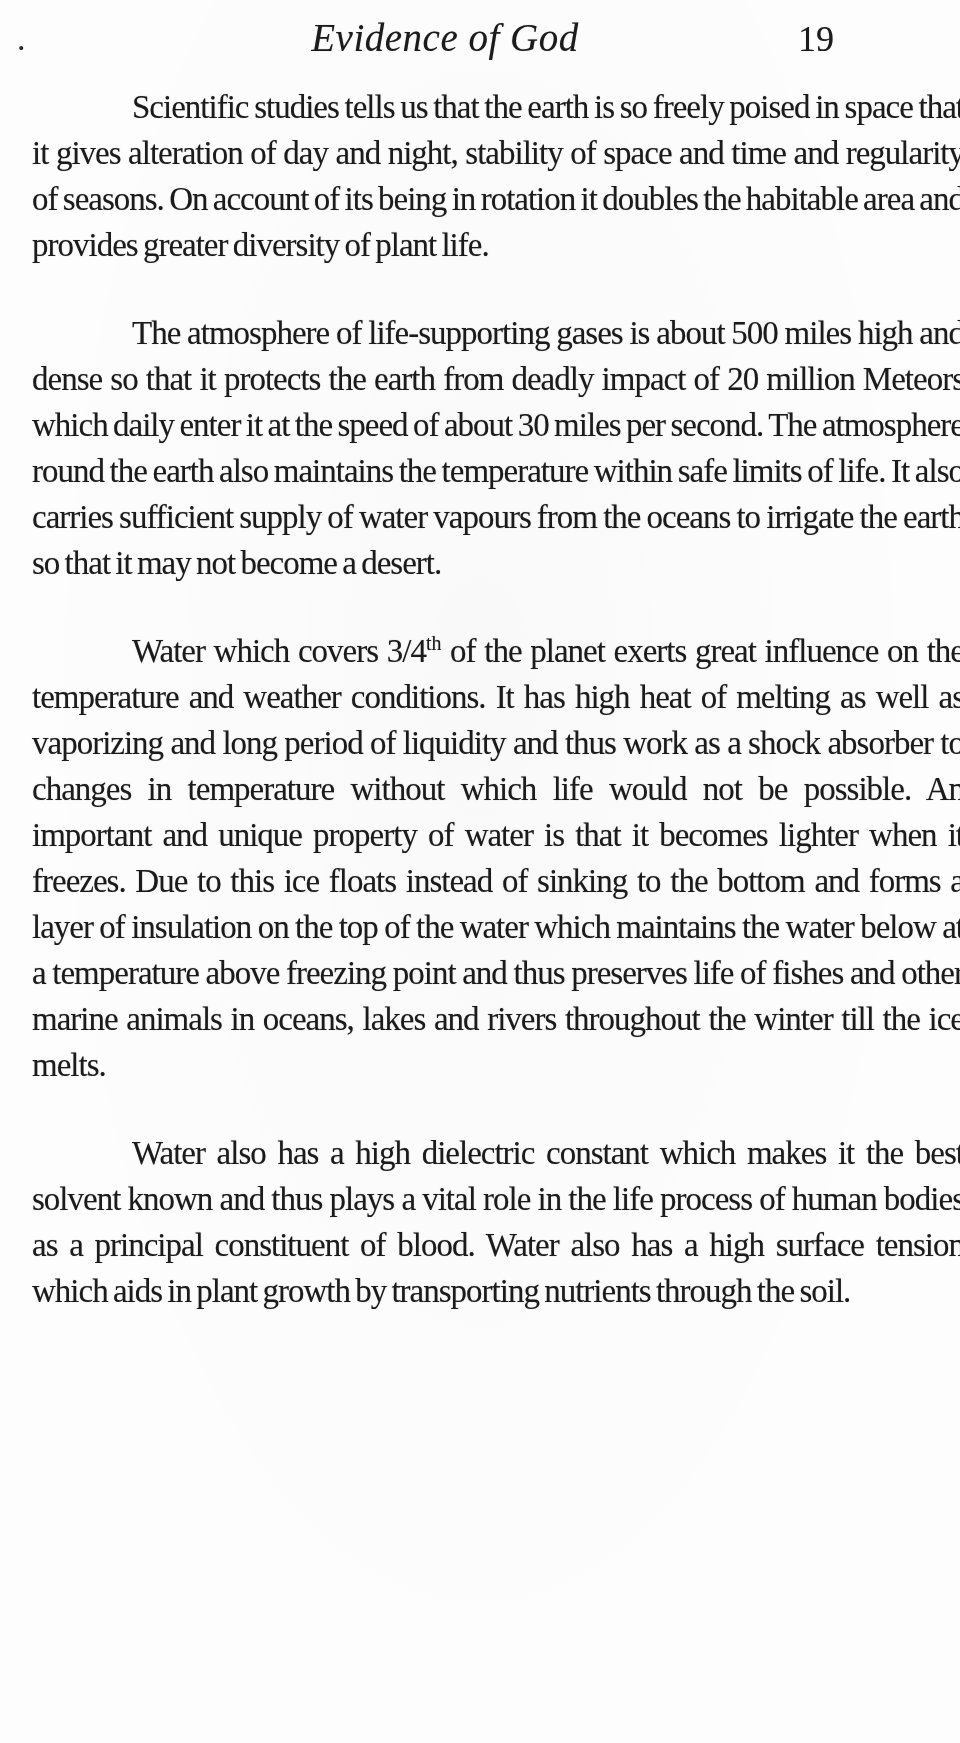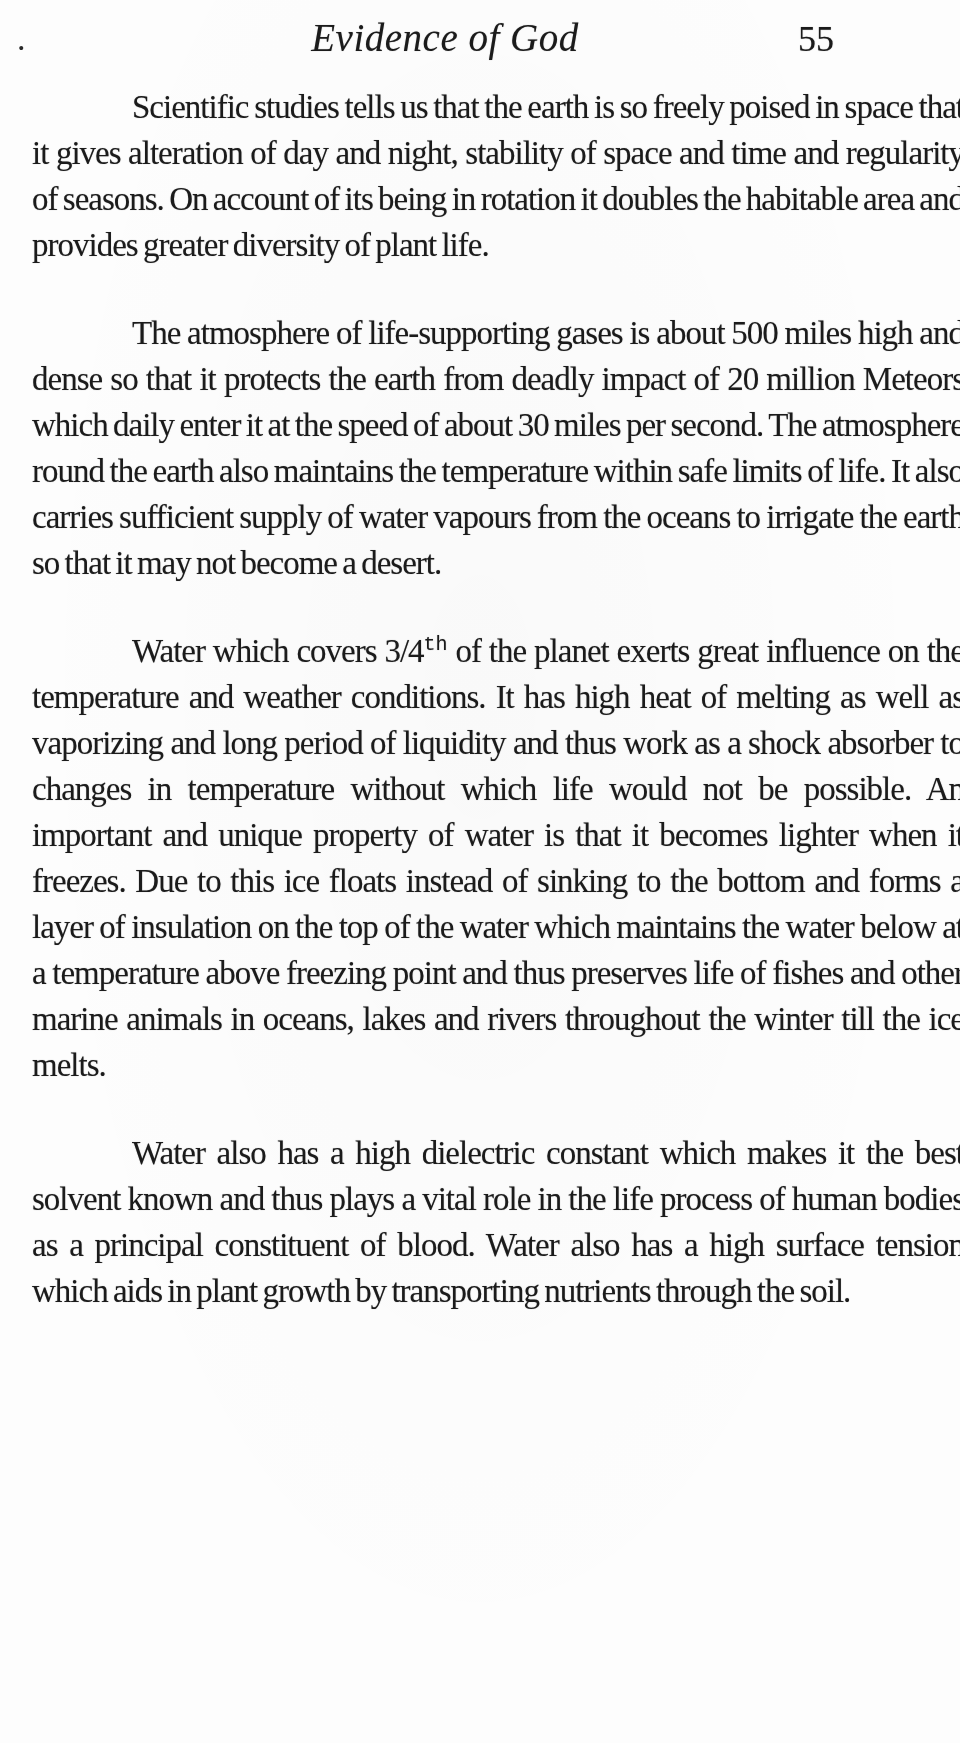--- a/index.html
+++ b/index.html
@@ -73,33 +73,32 @@
     letter-spacing: -1px;
     word-spacing: -2px;
     text-shadow: 0 0 1px rgba(27,27,27,0.38);
   }
   .body-text p:last-child { margin-bottom: 0; }
   sup.sup-th {
     font-size: 20px;
     line-height: 0;
     vertical-align: super;
     letter-spacing: 0;
-    font-family: Liberation Mono, monospace;
   }
 </style>
 </head>
 <body>
 
 <div class="page">
 
   <span class="stray">.</span>
 
   <div class="header">
     <span class="running-title">Evidence of God</span>
-    <span class="pagenum">55</span>
+    <span class="pagenum">19</span>
   </div>
 
   <div class="body-text">
 
     <p><span>Scientific studies tells us that the earth is so freely poised in space that it gives alteration of day and night, stability of space and time and regularity of seasons. On account of its being in rotation it doubles the habitable area and provides greater diversity of plant life.</span></p>
 
     <p><span>The atmosphere of life-supporting gases is about 500 miles high and dense so that it protects the earth from deadly impact of 20 million Meteors which daily enter it at the speed of about 30 miles per second. The atmosphere round the earth also maintains the temperature within safe limits of life. It also carries sufficient supply of water vapours from the oceans to irrigate the earth so that it may not become a desert.</span></p>
 
     <p><span>Water which covers 3/4</span><sup class="sup-th">th</sup><span> of the planet exerts great influence on the temperature and weather conditions. It has high heat of melting as well as vaporizing and long period of liquidity and thus work as a shock absorber to changes in temperature without which life would not be possible. An important and unique property of water is that it becomes lighter when it freezes. Due to this ice floats instead of sinking to the bottom and forms a layer of insulation on the top of the water which maintains the water below at a temperature above freezing point and thus preserves life of fishes and other marine animals in oceans, lakes and rivers throughout the winter till the ice melts.</span></p>
 

